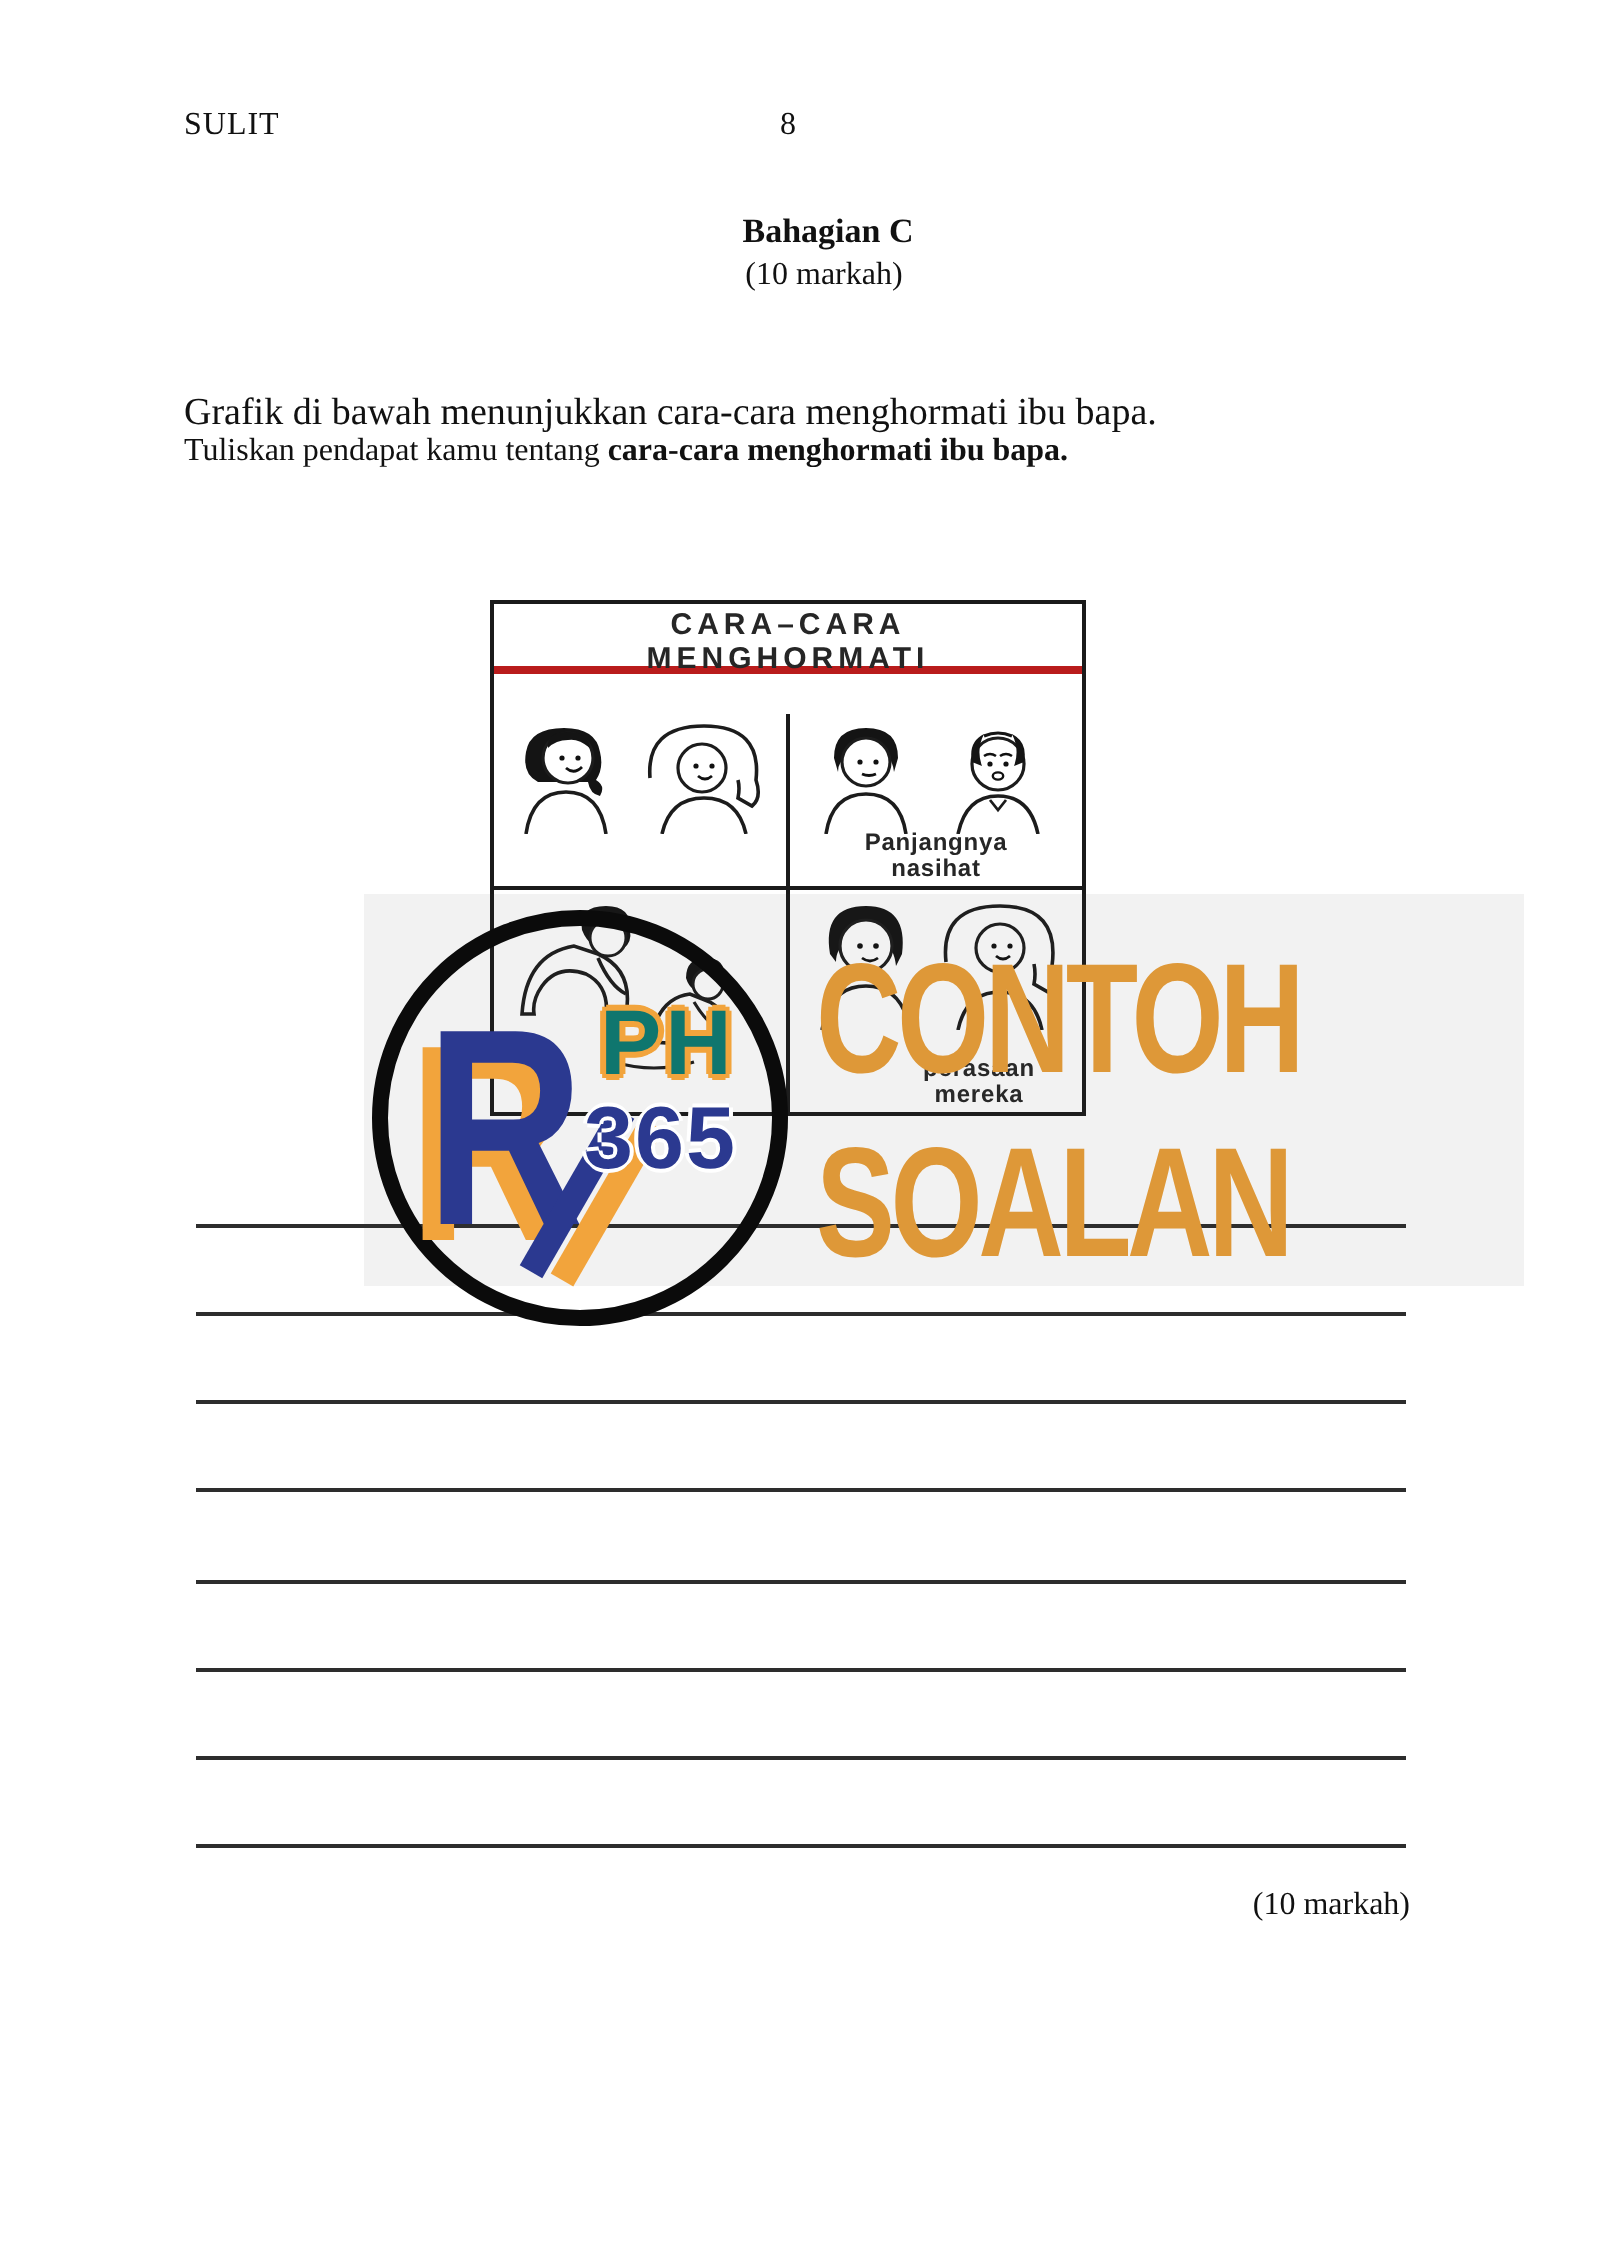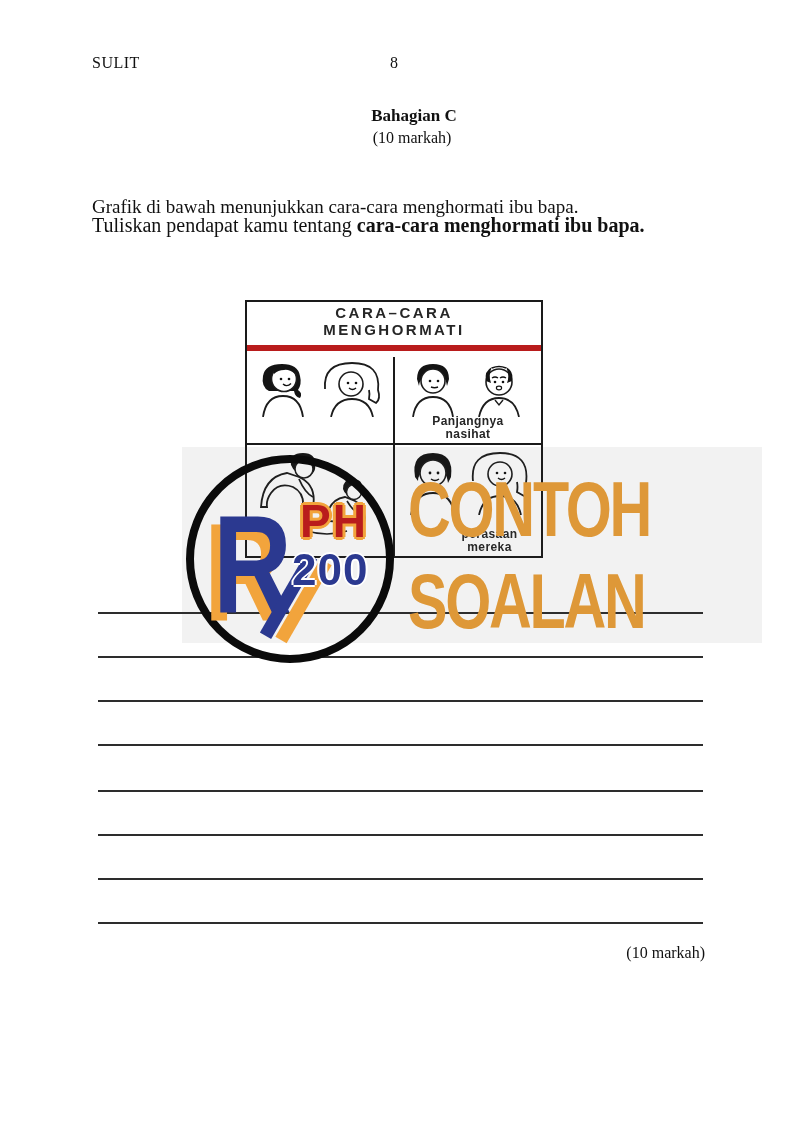--- a/index.html
+++ b/index.html
@@ -7,28 +7,28 @@
         font-family:"Liberation Serif",serif;color:#111;}
 
   
   .hdr-left{position:absolute;left:92px;top:54px;font-size:16px;letter-spacing:0.5px;}
   .hdr-page{position:absolute;left:0;top:54px;width:788px;text-align:center;font-size:16px;}
   .sec-title{position:absolute;left:0;top:106px;width:828px;text-align:center;font-size:17px;font-weight:bold;}
   .sec-marks{position:absolute;left:0;top:129px;width:824px;text-align:center;font-size:16px;}
 
   
   .intro{position:absolute;left:92px;top:172px;font-size:19px;margin-top:24px;}
-  .instr{position:absolute;left:92px;top:214px;font-size:20px;line-height:23px;}
+  .instr{position:absolute;left:92px;top:214px;font-size:16px;line-height:23px;}
   .instr b{font-weight:bold;}
 
   
   .gbox{position:absolute;left:245px;top:300px;width:294px;height:254px;
         border:2px solid #1a1a1a;background:#fff;z-index:1;
         font-family:"Liberation Sans",sans-serif;}
-  .gtitle{position:absolute;left:0;top:0;width:100%;height:49px;border-bottom:6px solid #b91c1c;
+  .gtitle{position:absolute;left:0;top:0;width:100%;height:35px;border-bottom:4px solid #b91c1c;
           text-align:center;font-weight:bold;font-size:15px;line-height:17px;
           letter-spacing:2.5px;color:#262626;padding-top:2px;box-sizing:border-box;}
   .gdiv-v{position:absolute;left:146px;top:55px;width:2px;height:199px;background:#1a1a1a;}
   .gdiv-h{position:absolute;left:0;top:141px;width:100%;height:2px;background:#1a1a1a;}
   .panel{position:absolute;width:146px;overflow:hidden;}
   .p-tl{left:0;top:55px;height:86px;}
   .p-tr{left:148px;top:55px;height:86px;}
   .p-bl{left:0;top:143px;height:111px;}
   .p-br{left:148px;top:143px;height:111px;padding-left:43px;}
   .fig{position:absolute;left:0;top:0;}
@@ -45,21 +45,21 @@
   .wm-circle{left:186px;top:455px;width:208px;height:208px;border:8px solid #0b0b0b;
              border-radius:50%;box-sizing:border-box;background:transparent;}
   .logo-r{font-family:"Liberation Sans",sans-serif;font-weight:bold;font-size:140px;line-height:1;
           transform:scaleX(0.78);transform-origin:left top;}
   .r-shadow{left:204px;top:502px;color:#F2A43C;}
   .r-main{left:213px;top:494px;color:#2B3990;}
   .tail{position:absolute;z-index:3;}
   .tail-navy{left:282px;top:550px;width:13px;height:92px;background:#2B3990;transform:rotate(30deg);}
   .tail-orange{left:297px;top:556px;width:13px;height:90px;background:#F2A43C;transform:rotate(30deg);}
   .logo-ph{left:300px;top:498px;font-family:"Liberation Sans",sans-serif;font-weight:bold;
-           font-size:46px;line-height:1;letter-spacing:2px;color:#b91c1c;
+           font-size:46px;line-height:1;letter-spacing:2px;color:#0f766e;
            text-shadow:-3px 0 0 #F2A43C,3px 0 0 #F2A43C,0 -3px 0 #F2A43C,0 3px 0 #F2A43C,
                        -2px -2px 0 #F2A43C,2px -2px 0 #F2A43C,-2px 2px 0 #F2A43C,2px 2px 0 #F2A43C;}
   .logo-365{left:292px;top:548px;font-family:"Liberation Sans",sans-serif;font-weight:bold;
             font-size:44px;line-height:1;letter-spacing:1px;color:#2B3990;
             text-shadow:-2px 0 0 #fff,2px 0 0 #fff,0 -2px 0 #fff,0 2px 0 #fff;}
   .stamp{font-family:"Liberation Sans",sans-serif;font-weight:bold;color:#DE9838;
          font-size:78px;line-height:1;letter-spacing:-3px;
          transform:scaleX(0.76);transform-origin:left top;}
   .contoh{left:408px;top:470px;}
   .soalan{left:408px;top:562px;}
@@ -186,19 +186,19 @@
       <div class="answer-line" style="top: 922px;"></div>
     </div>
 
   <div class="grey-band"></div>
   <div class="wm wm-circle"></div>
   <div class="wm logo-r r-shadow">R</div>
   <div class="wm logo-r r-main">R</div>
   <div class="tail tail-orange"></div>
   <div class="tail tail-navy"></div>
   <div class="wm logo-ph">PH</div>
-  <div class="wm logo-365">200</div>
+  <div class="wm logo-365">365</div>
   <div class="wm stamp contoh">CONTOH</div>
   <div class="wm stamp soalan">SOALAN</div>
 
   <div class="foot-marks">(10 markah)</div>
 
 </div>
 
 </body></html>

